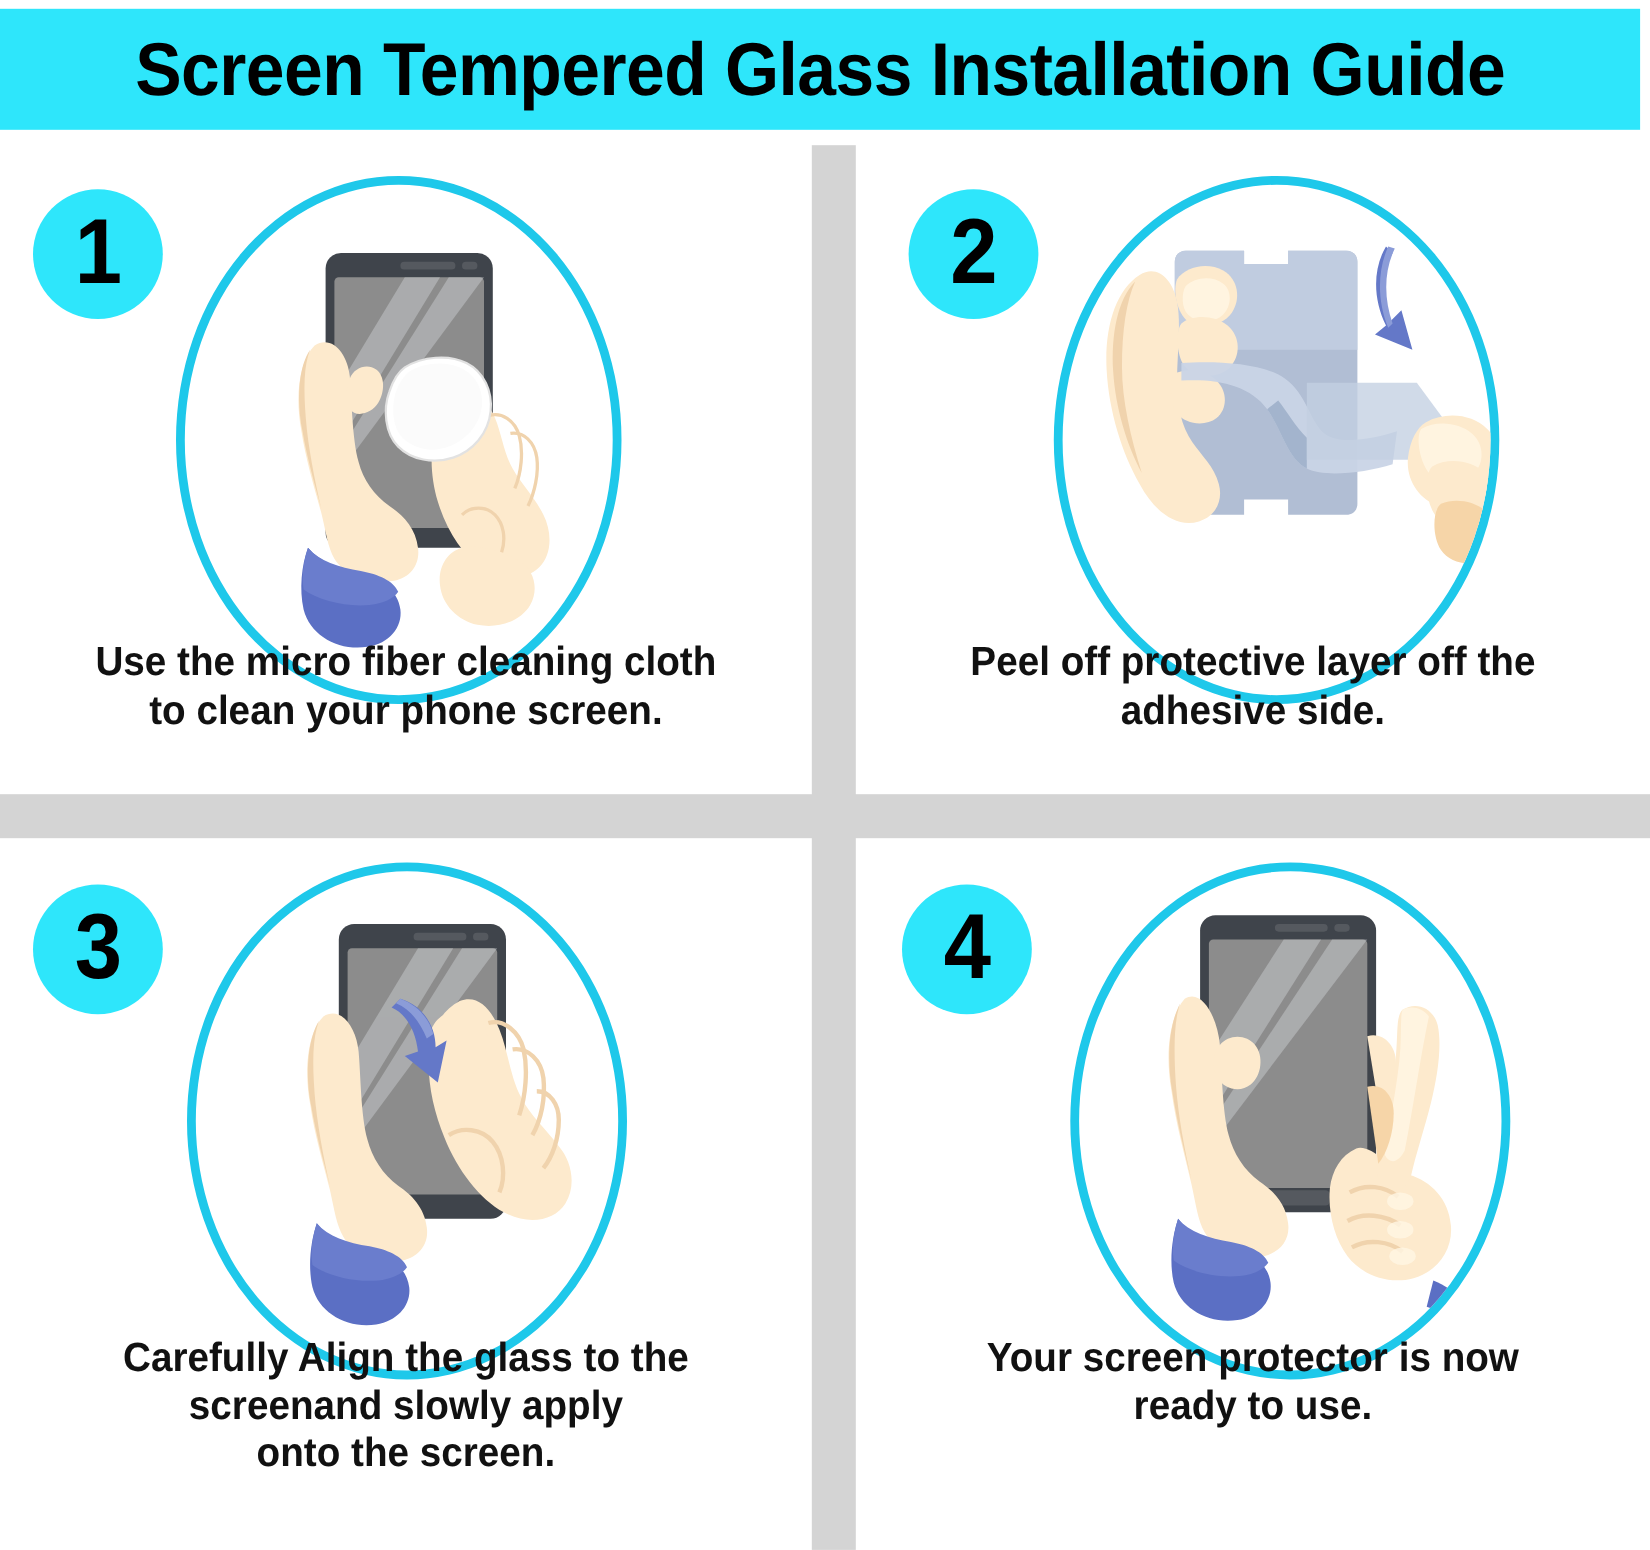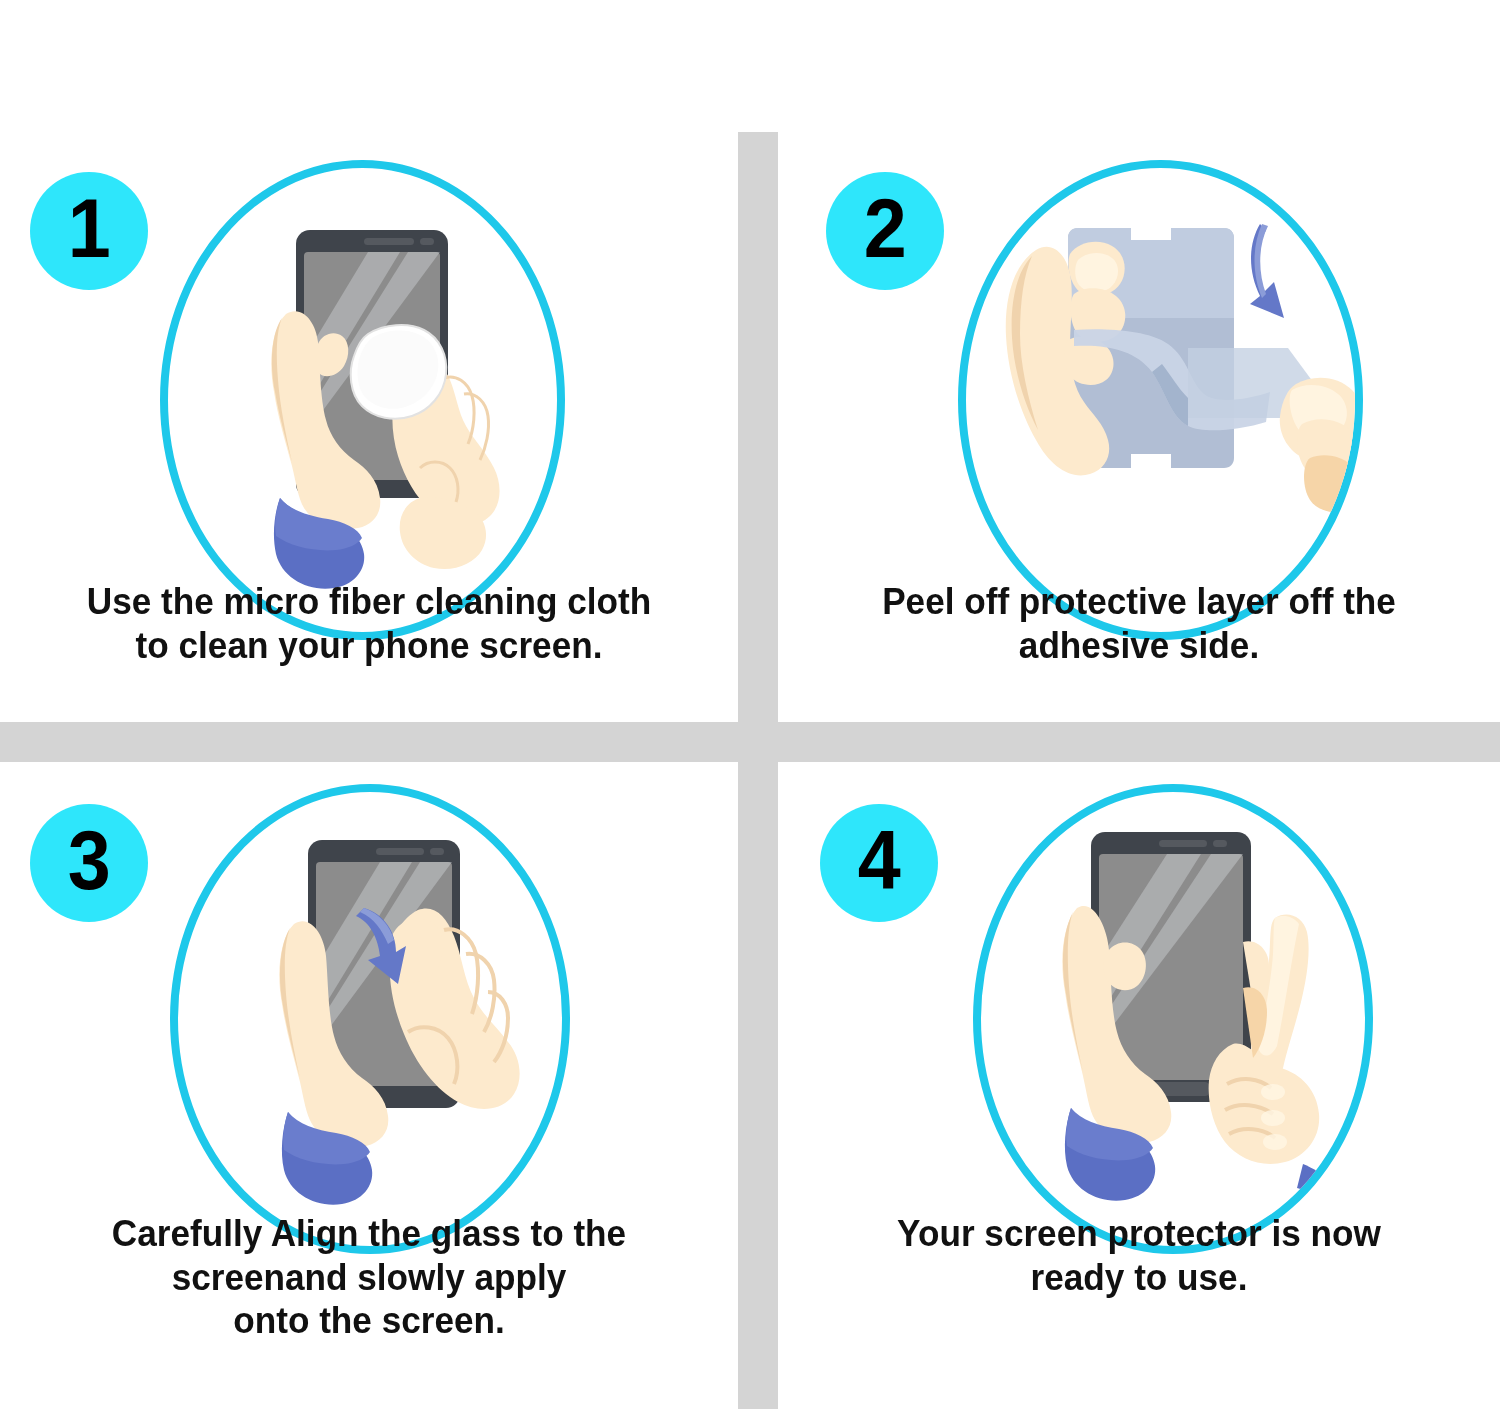--- a/index.html
+++ b/index.html
@@ -77,20 +77,23 @@
   #panel-2 .caption{top:448px;}
   #panel-3 .caption{top:450px;}
   #panel-4 .caption{top:450px;}
   .caption .line{display:block;}
 </style>
 </head>
 <body>
 
 <div id="page">
 
+  <div class="banner">
+    <div class="banner-title">Screen Tempered Glass Installation Guide</div>
+  </div>
 
   <div class="divider-v"></div>
   <div class="divider-h"></div>
 
   <div class="panel" id="panel-1">
     <div class="badge">
       <span class="badge-num">1</span>
     </div>
     <div class="illus-circle">
       <div class="art">

